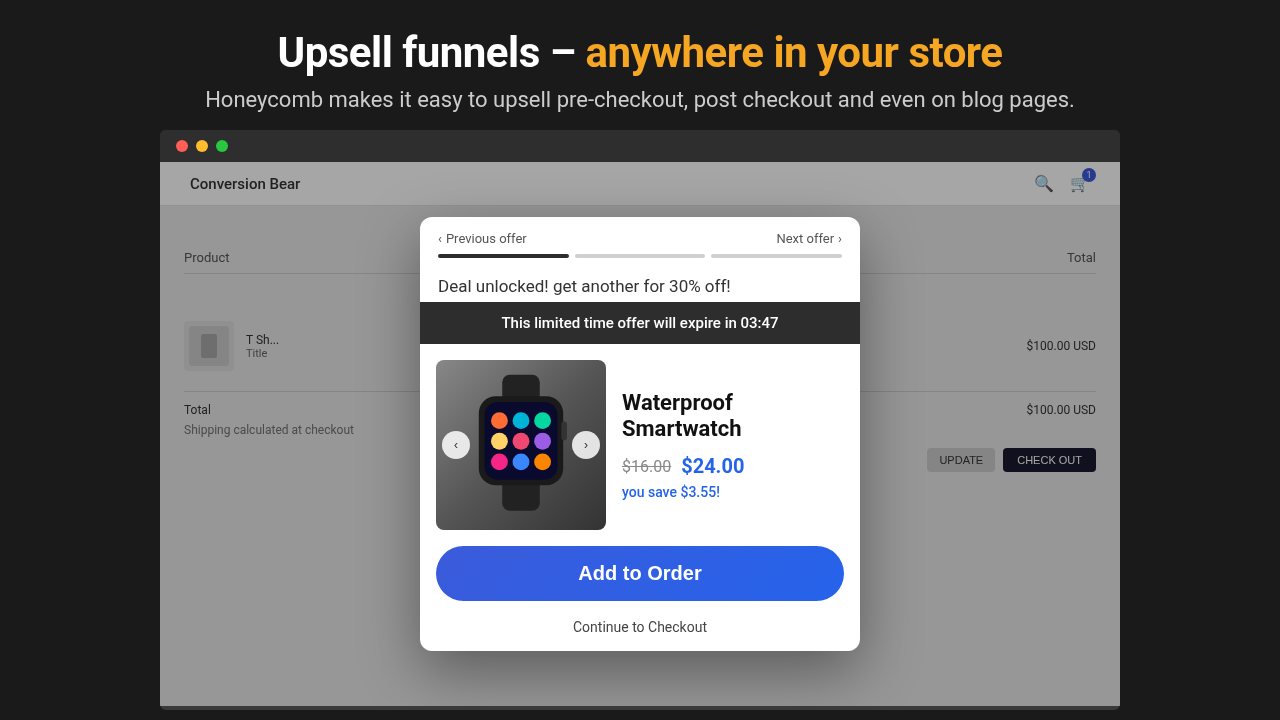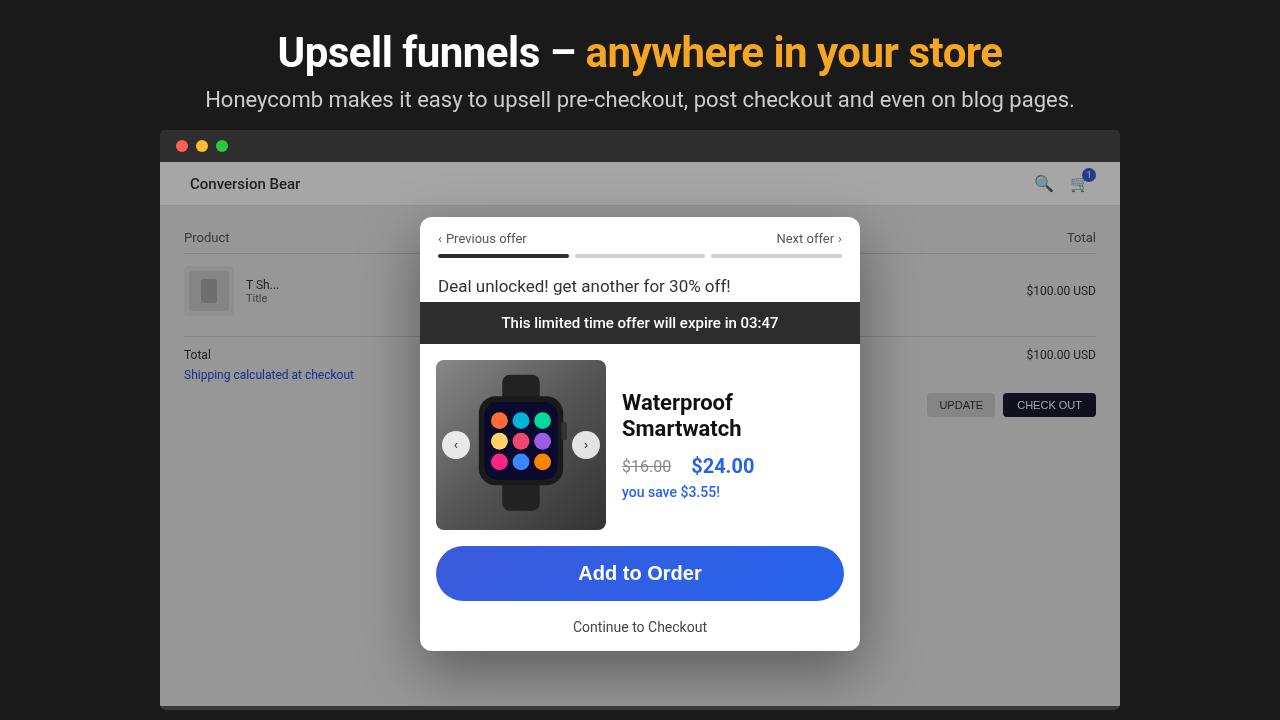--- a/index.html
+++ b/index.html
@@ -121,27 +121,29 @@
       width: 100%;
     }
 
     .cart-table-header {
       display: flex;
       justify-content: space-between;
       padding: 8px 0;
       border-bottom: 1px solid #ccc;
       font-size: 13px;
       color: #555;
+      margin-top: 20px;
     }
 
     .cart-row {
       display: flex;
       align-items: center;
       padding: 12px 0;
       gap: 12px;
+      margin-top: 35px;
     }
 
     .cart-product-img {
       width: 50px;
       height: 50px;
       background: #ddd;
       border-radius: 4px;
       display: flex;
       align-items: center;
       justify-content: center;
@@ -357,21 +359,20 @@
     .price-original {
       font-size: 16px;
       color: #888;
       text-decoration: line-through;
     }
 
     .price-sale {
       font-size: 20px;
       color: #2563eb;
       font-weight: 700;
-      margin-left: 10px;
     }
 
     .price-savings {
       font-size: 14px;
       color: #2563eb;
       font-weight: 500;
     }
 
     .modal-add-btn {
       margin: 0 16px 12px;
@@ -448,21 +449,21 @@
             <div class="cart-product-sub">Title</div>
           </div>
           <span style="font-size:12px;color:#333;">$100.00 USD</span>
         </div>
         <div class="cart-totals">
           <div class="cart-total-row">
             <span>Total</span>
             <span>$100.00 USD</span>
           </div>
           <div class="cart-total-row">
-            <span style="color:#1d4ed8;">Shipping calculated at checkout</span>
+            <span style="color:#737373;">Shipping calculated at checkout</span>
           </div>
         </div>
         <div class="cart-buttons">
           <button class="btn-update">UPDATE</button>
           <button class="btn-checkout">CHECK OUT</button>
         </div>
       </div>
     </div>
 
     <div class="modal-overlay">

